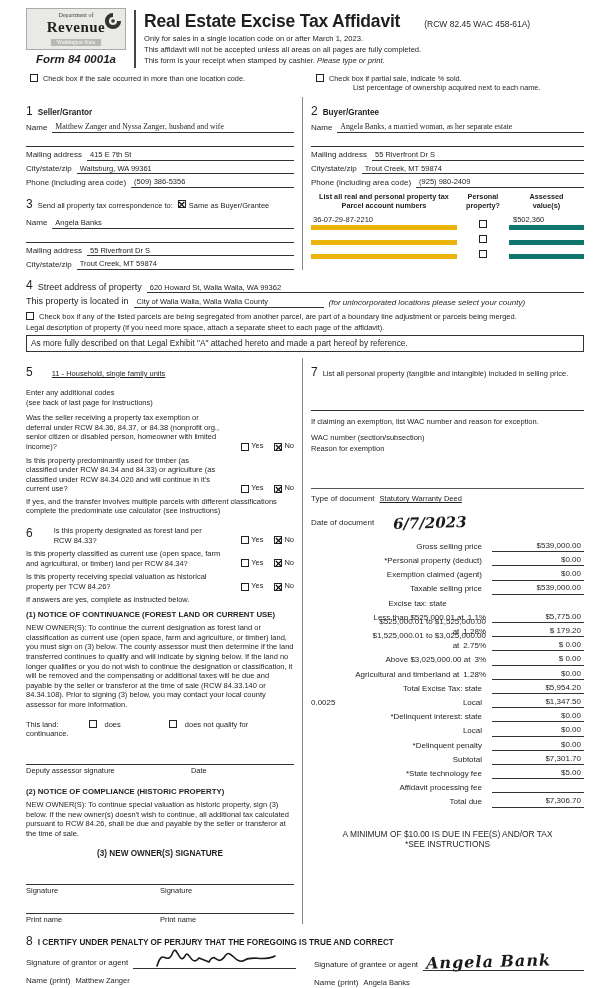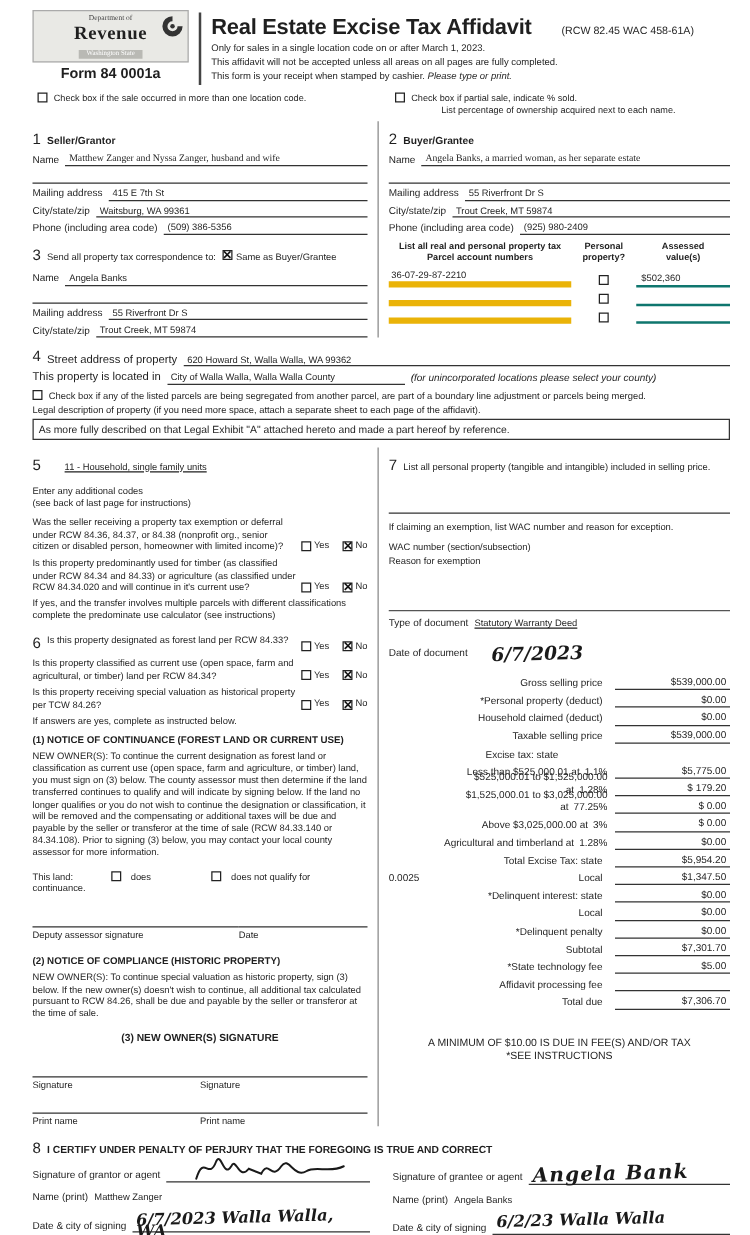--- a/index.html
+++ b/index.html
@@ -6,30 +6,30 @@
   body { background: #d8d8d8; font-family: "Liberation Sans", sans-serif; }
   .page {
     width: 600px; height: 988px; background: #fff; color: #1f1f1f;
     position: relative; overflow: hidden; margin: 0 auto;
     font-size: 7.5px; line-height: 1.28;
   }
   .inner { padding: 8px 16px 0 26px; }
 
   
   .hdr { display: flex; align-items: flex-start; }
-  .logo-wrap { width: 125px; text-align: center; flex: none; }
+  .logo-wrap { width: 100px; text-align: center; flex: none; }
   .logo-box {
     background: #e9e9e5; border: 1px solid #aaa; height: 42px; padding-top: 3px;
     font-family: "Liberation Serif", serif; position: relative; overflow: hidden;
   }
   .logo-dept { font-size: 6px; color: #444; }
   .logo-rev { font-size: 15px; font-weight: bold; letter-spacing: .5px; margin-top: -2px; }
   .logo-state { font-size: 5.5px; background: #b9b9b4; color: #fff; display: inline-block; padding: 0 6px; margin-top: 1px; }
   .logo-swirl { position: absolute; right: 3px; top: 3px; }
-  .form-no { font-weight: bold; font-size: 11.5px; margin-top: 2px; font-family: "Liberation Sans", sans-serif; }
+  .form-no { font-weight: bold; font-size: 11.5px; margin-top: 2px; font-family: "Liberation Sans", sans-serif; font-style: italic; }
   .hdr-div { border-left: 2px solid #444; height: 58px; margin: 2px 8px 0 8px; flex: none; }
   .title-block { padding-top: 2px; }
   .title-line { display: flex; align-items: baseline; gap: 24px; }
   .main-title { font-size: 17.5px; font-weight: bold; letter-spacing: -.2px; }
   .title-ref { font-size: 8.5px; }
   .sub { font-size: 7.6px; margin-top: 1.5px; }
   .sub .it { font-style: italic; }
 
   
   .cb { display: inline-block; width: 8px; height: 8px; border: 1px solid #222;
@@ -56,28 +56,28 @@
   .rcol { flex: 1; border-left: 1px solid #888; padding-left: 8px; }
 
   
   .ptab-head { display: flex; text-align: center; font-weight: bold; margin-top: 4px; font-size: 7.3px; }
   .ptab-c1 { width: 146px; }
   .ptab-c2 { width: 52px; }
   .ptab-c3 { flex: 1; }
   .prow { display: flex; align-items: flex-end; margin-top: 5px; }
   .pnum { width: 146px; border-bottom: 5px solid #eab308; min-height: 9px; padding-left: 2px; }
   .pchk { width: 52px; text-align: center; }
-  .pval { flex: 1; border-bottom: 2px solid #0f766e; min-height: 9px; padding-left: 4px; }
+  .pval { flex: 1; border-bottom: 5px solid #0f766e; min-height: 9px; padding-left: 4px; }
 
   
   .legalbox { border: 1px solid #333; padding: 2px 4px; font-size: 8.3px; margin-top: 2px; }
   .ital { font-style: italic; }
 
   
-  .q { display: flex; margin-top: 4px; }
+  .q { display: flex; margin-top: 4px; gap: 16px; }
   .qt { flex: 1; padding-right: 4px; }
   .yn { display: flex; align-items: flex-end; gap: 2px; white-space: nowrap; padding-bottom: 1px; }
   .yn .gap { width: 7px; }
 
   .para { margin-top: 3px; }
   .notice-title { font-weight: bold; font-size: 7.8px; margin-top: 6px; }
   .landrow { display: flex; gap: 8px; margin-top: 10px; align-items: center; }
   .sigline-row { display: flex; margin-top: 16px; }
   .sigline { flex: 1; }
   .sigline .ln { border-bottom: 1px solid #333; height: 10px; }
@@ -415,21 +415,21 @@
               <span class="tlab"><span>Gross selling price</span><span class="trate"></span></span>
               <span class="tval">$539,000.00</span>
             </div>
           <div class="trow">
               <span class="tpre"></span>
               <span class="tlab"><span>*Personal property (deduct)</span><span class="trate"></span></span>
               <span class="tval">$0.00</span>
             </div>
           <div class="trow">
               <span class="tpre"></span>
-              <span class="tlab"><span>Household claimed (deduct)</span><span class="trate"></span></span>
+              <span class="tlab"><span>Exemption claimed (agent)</span><span class="trate"></span></span>
               <span class="tval">$0.00</span>
             </div>
           <div class="trow">
               <span class="tpre"></span>
               <span class="tlab"><span>Taxable selling price</span><span class="trate"></span></span>
               <span class="tval">$539,000.00</span>
             </div>
           <div class="trow">
               <span class="tcenter">Excise tax: state</span>
             </div>
@@ -438,21 +438,21 @@
               <span class="tlab"><span>Less than  $525,000.01 at</span><span class="trate">1.1%</span></span>
               <span class="tval">$5,775.00</span>
             </div>
           <div class="trow">
               <span class="tpre"></span>
               <span class="tlab"><span>$525,000.01 to $1,525,000.00 at</span><span class="trate">1.28%</span></span>
               <span class="tval">$ 179.20</span>
             </div>
           <div class="trow">
               <span class="tpre"></span>
-              <span class="tlab"><span>$1,525,000.01 to $3,025,000.00 at</span><span class="trate">77.25%</span></span>
+              <span class="tlab"><span>$1,525,000.01 to $3,025,000.00 at</span><span class="trate">2.75%</span></span>
               <span class="tval">$  0.00</span>
             </div>
           <div class="trow">
               <span class="tpre"></span>
               <span class="tlab"><span>Above $3,025,000.00 at</span><span class="trate">3%</span></span>
               <span class="tval">$  0.00</span>
             </div>
           <div class="trow">
               <span class="tpre"></span>
               <span class="tlab"><span>Agricultural and timberland at</span><span class="trate">1.28%</span></span>

